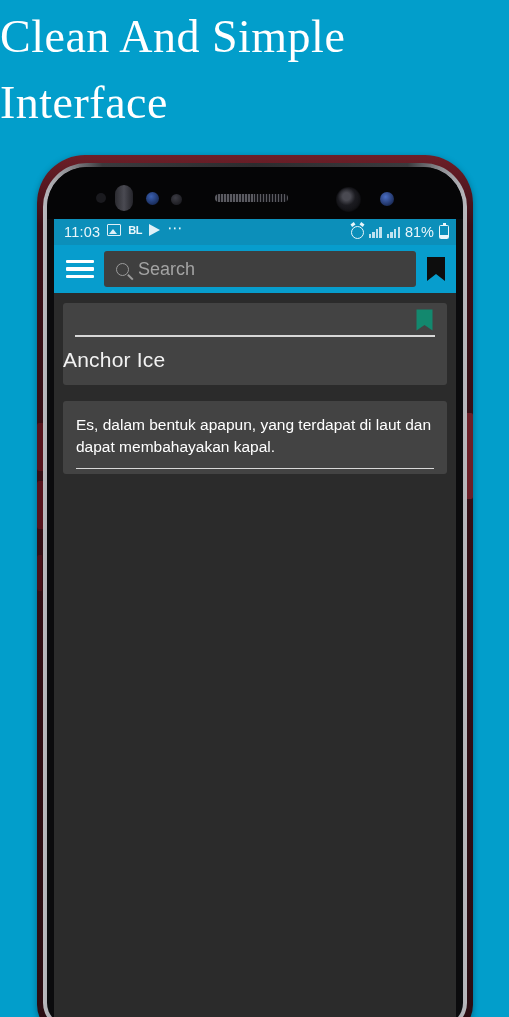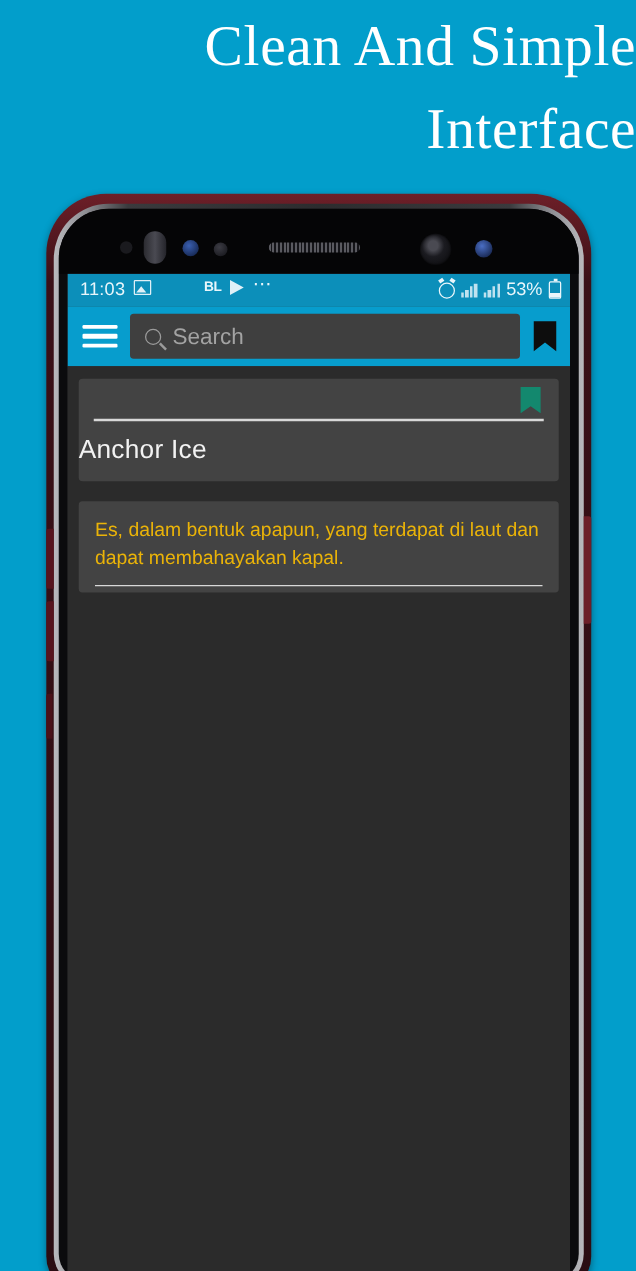--- a/index.html
+++ b/index.html
@@ -14,21 +14,21 @@
     font-family: "Liberation Sans", sans-serif;
     position: relative;
   }
 
   
   .promo-title {
     position: absolute;
     top: 4px;
     left: 0;
     width: 509px;
-    text-align: right;
+    text-align: left;
     color: #ffffff;
     font-family: "Liberation Serif", serif;
     font-size: 46px;
     line-height: 66px;
     letter-spacing: 0.5px;
     white-space: pre-line;
   }
 
   
   .phone {
@@ -188,21 +188,21 @@
   }
   .ico-photo::after {
     content: "";
     position: absolute;
     left: 1px; bottom: 1px;
     width: 0; height: 0;
     border-left: 4px solid transparent;
     border-right: 4px solid transparent;
     border-bottom: 5px solid #dff0f7;
   }
-  .ico-bl { font-size: 11px; font-weight: bold; letter-spacing: -0.3px; margin-left: 35px; }
+  .ico-bl { font-size: 11px; font-weight: bold; letter-spacing: -0.3px; }
   .ico-play {
     width: 0; height: 0;
     border-top: 6px solid transparent;
     border-bottom: 6px solid transparent;
     border-left: 11px solid #dff0f7;
   }
   .ico-dots { font-size: 15px; letter-spacing: 1px; line-height: 8px; }
   .ico-alarm {
     width: 13px; height: 13px;
     border: 1.6px solid #e9f6fb;
@@ -349,21 +349,21 @@
     color: #f2f2f2;
     font-size: 21px;
     padding: 11px 0 13px 0;
     letter-spacing: 0.2px;
   }
   .card-def {
     margin-top: 16px;
     padding: 13px 13px 0 13px;
   }
   .def-text {
-    color: #eab308;
+    color: #ffffff;
     font-size: 15.5px;
     line-height: 22px;
   }
   .def-rule {
     height: 1.5px;
     background: #d8d8d8;
     margin: 10px 0 0 0;
   }
   .def-pad { height: 5px; }
 </style>
@@ -411,21 +411,21 @@
               <i></i>
               <i></i>
               <i></i>
             </span>
           <span class="ico-signal">
               <i></i>
               <i></i>
               <i></i>
               <i></i>
             </span>
-          <span class="sb-pct">53%</span>
+          <span class="sb-pct">81%</span>
           <span class="ico-batt"></span>
         </div>
       </div>
 
       <div class="toolbar">
         <div class="hamburger">
           <span></span>
             <span></span>
             <span></span>
         </div>

